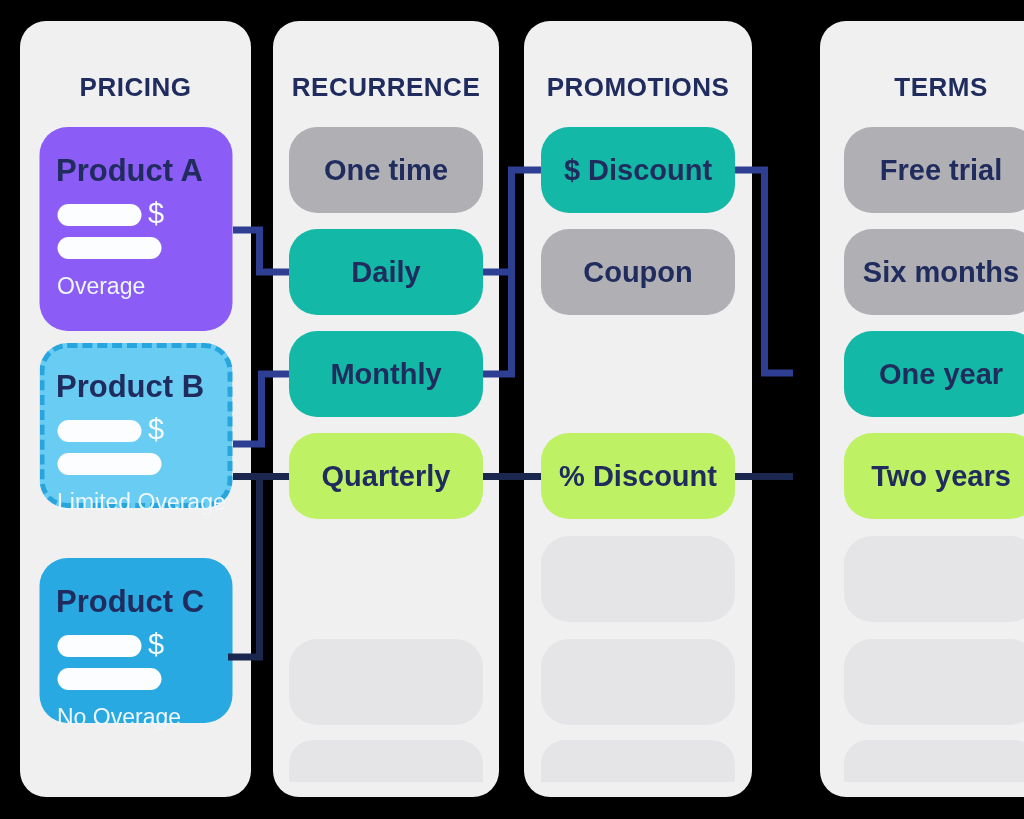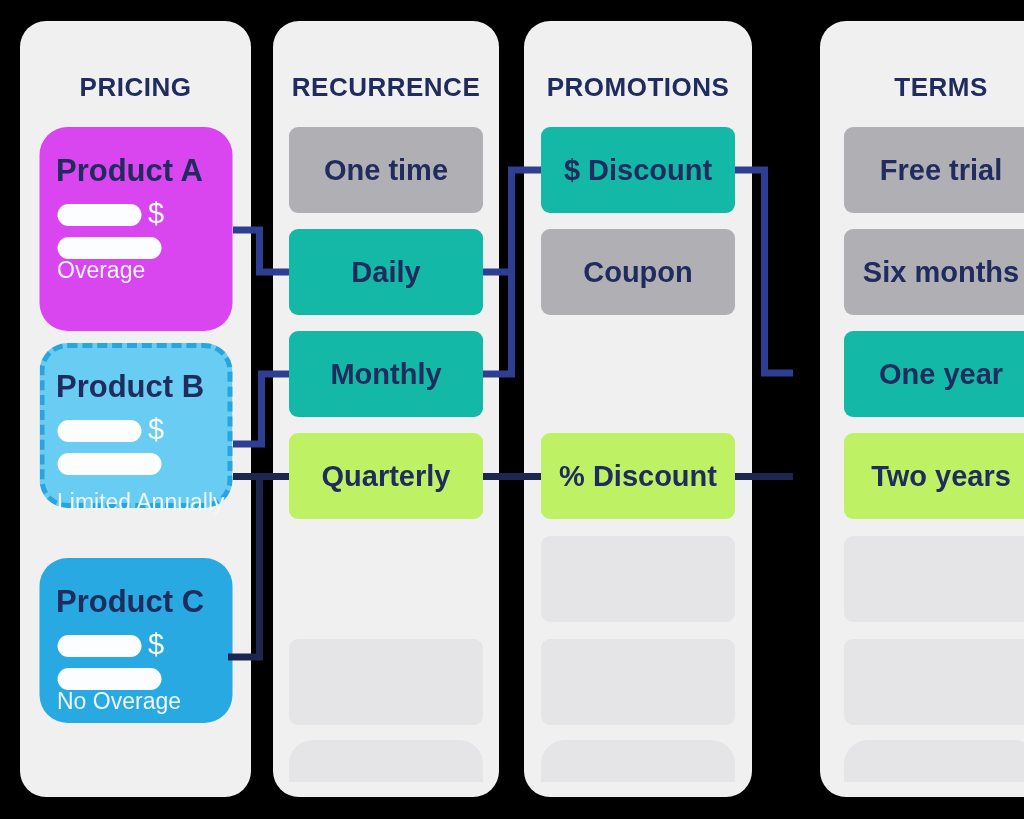--- a/index.html
+++ b/index.html
@@ -10,52 +10,52 @@
   .col{
     position:absolute;top:21px;height:776px;background:#f0f0f1;border-radius:26px;
   }
   .col-title{
     position:absolute;top:51px;left:0;width:100%;text-align:center;
     font-size:26px;font-weight:700;letter-spacing:.5px;color:#202c5e;
   }
   
   .chip{
     position:absolute;left:50%;transform:translateX(-50%);width:194px;height:86px;
-    border-radius:9px;display:flex;align-items:center;justify-content:center;
+    border-radius:28px;display:flex;align-items:center;justify-content:center;
     font-size:29px;font-weight:700;color:#202c5e;white-space:nowrap;
   }
   .r1{top:106px}.r2{top:208px}.r3{top:310px}.r4{top:412px}.r5{top:515px}.r6{top:618px}
   .r7{top:719px;height:42px;border-radius:24px 24px 0 0}
   .light-blue{background:#14b8a6}
   .dark-blue{background:#bef264}
   .gray{background:#b0afb4}
   .empty{background:#e5e4e6}
   
   .pcard{
     position:absolute;left:50%;transform:translateX(-50%);width:193px;height:165px;
     border-radius:28px;box-sizing:border-box;
   }
-  .pcA{top:106px;height:204px;background:#d946ef}
+  .pcA{top:106px;height:204px;background:#8b5cf6}
   .pcB{top:322px;background:#68ccf3;border:5px dashed #29a5dd}
   .pcC{top:537px;background:#29a9e1}
   .pcard-title{
     position:absolute;top:26px;left:17px;font-size:31px;font-weight:700;color:#202c5e;white-space:nowrap;
   }
   .pcB .pcard-title{top:21px;left:12px}
   .pill{position:absolute;background:#fbfdfe;border-radius:11px;height:22px;}
   .pill-s{top:77px;left:18px;width:84px}
   .pill-l{top:110px;left:18px;width:104px}
   .pcB .pill-s{top:72px;left:13px}
   .pcB .pill-l{top:105px;left:13px}
   .dollar{
     position:absolute;top:70px;left:109px;font-size:29px;font-weight:400;color:#f6fbfe;
   }
   .pcB .dollar{top:65px;left:104px}
   .pcard-note{
-    position:absolute;top:130px;left:18px;font-size:23px;font-weight:400;color:#eef7fc;white-space:nowrap;
+    position:absolute;top:146px;left:18px;font-size:23px;font-weight:400;color:#eef7fc;white-space:nowrap;
   }
   .pcB .pcard-note{top:141px;left:13px}
   
   #wires{position:absolute;left:0;top:0;width:1024px;height:819px;pointer-events:none;}
 </style>
 </head>
 <body>
 
 <div id="canvas">
 
@@ -68,21 +68,21 @@
       <span class="dollar">$</span>
       <div class="pill pill-l"></div>
       <div class="pcard-note">Overage</div>
     </div>
 
     <div class="pcard pcB">
       <div class="pcard-title">Product B</div>
       <div class="pill pill-s"></div>
       <span class="dollar">$</span>
       <div class="pill pill-l"></div>
-      <div class="pcard-note">Limited Annually</div>
+      <div class="pcard-note">Limited Overage</div>
     </div>
 
     <div class="pcard pcC">
       <div class="pcard-title">Product C</div>
       <div class="pill pill-s"></div>
       <span class="dollar">$</span>
       <div class="pill pill-l"></div>
       <div class="pcard-note">No Overage</div>
     </div>
   </div>

